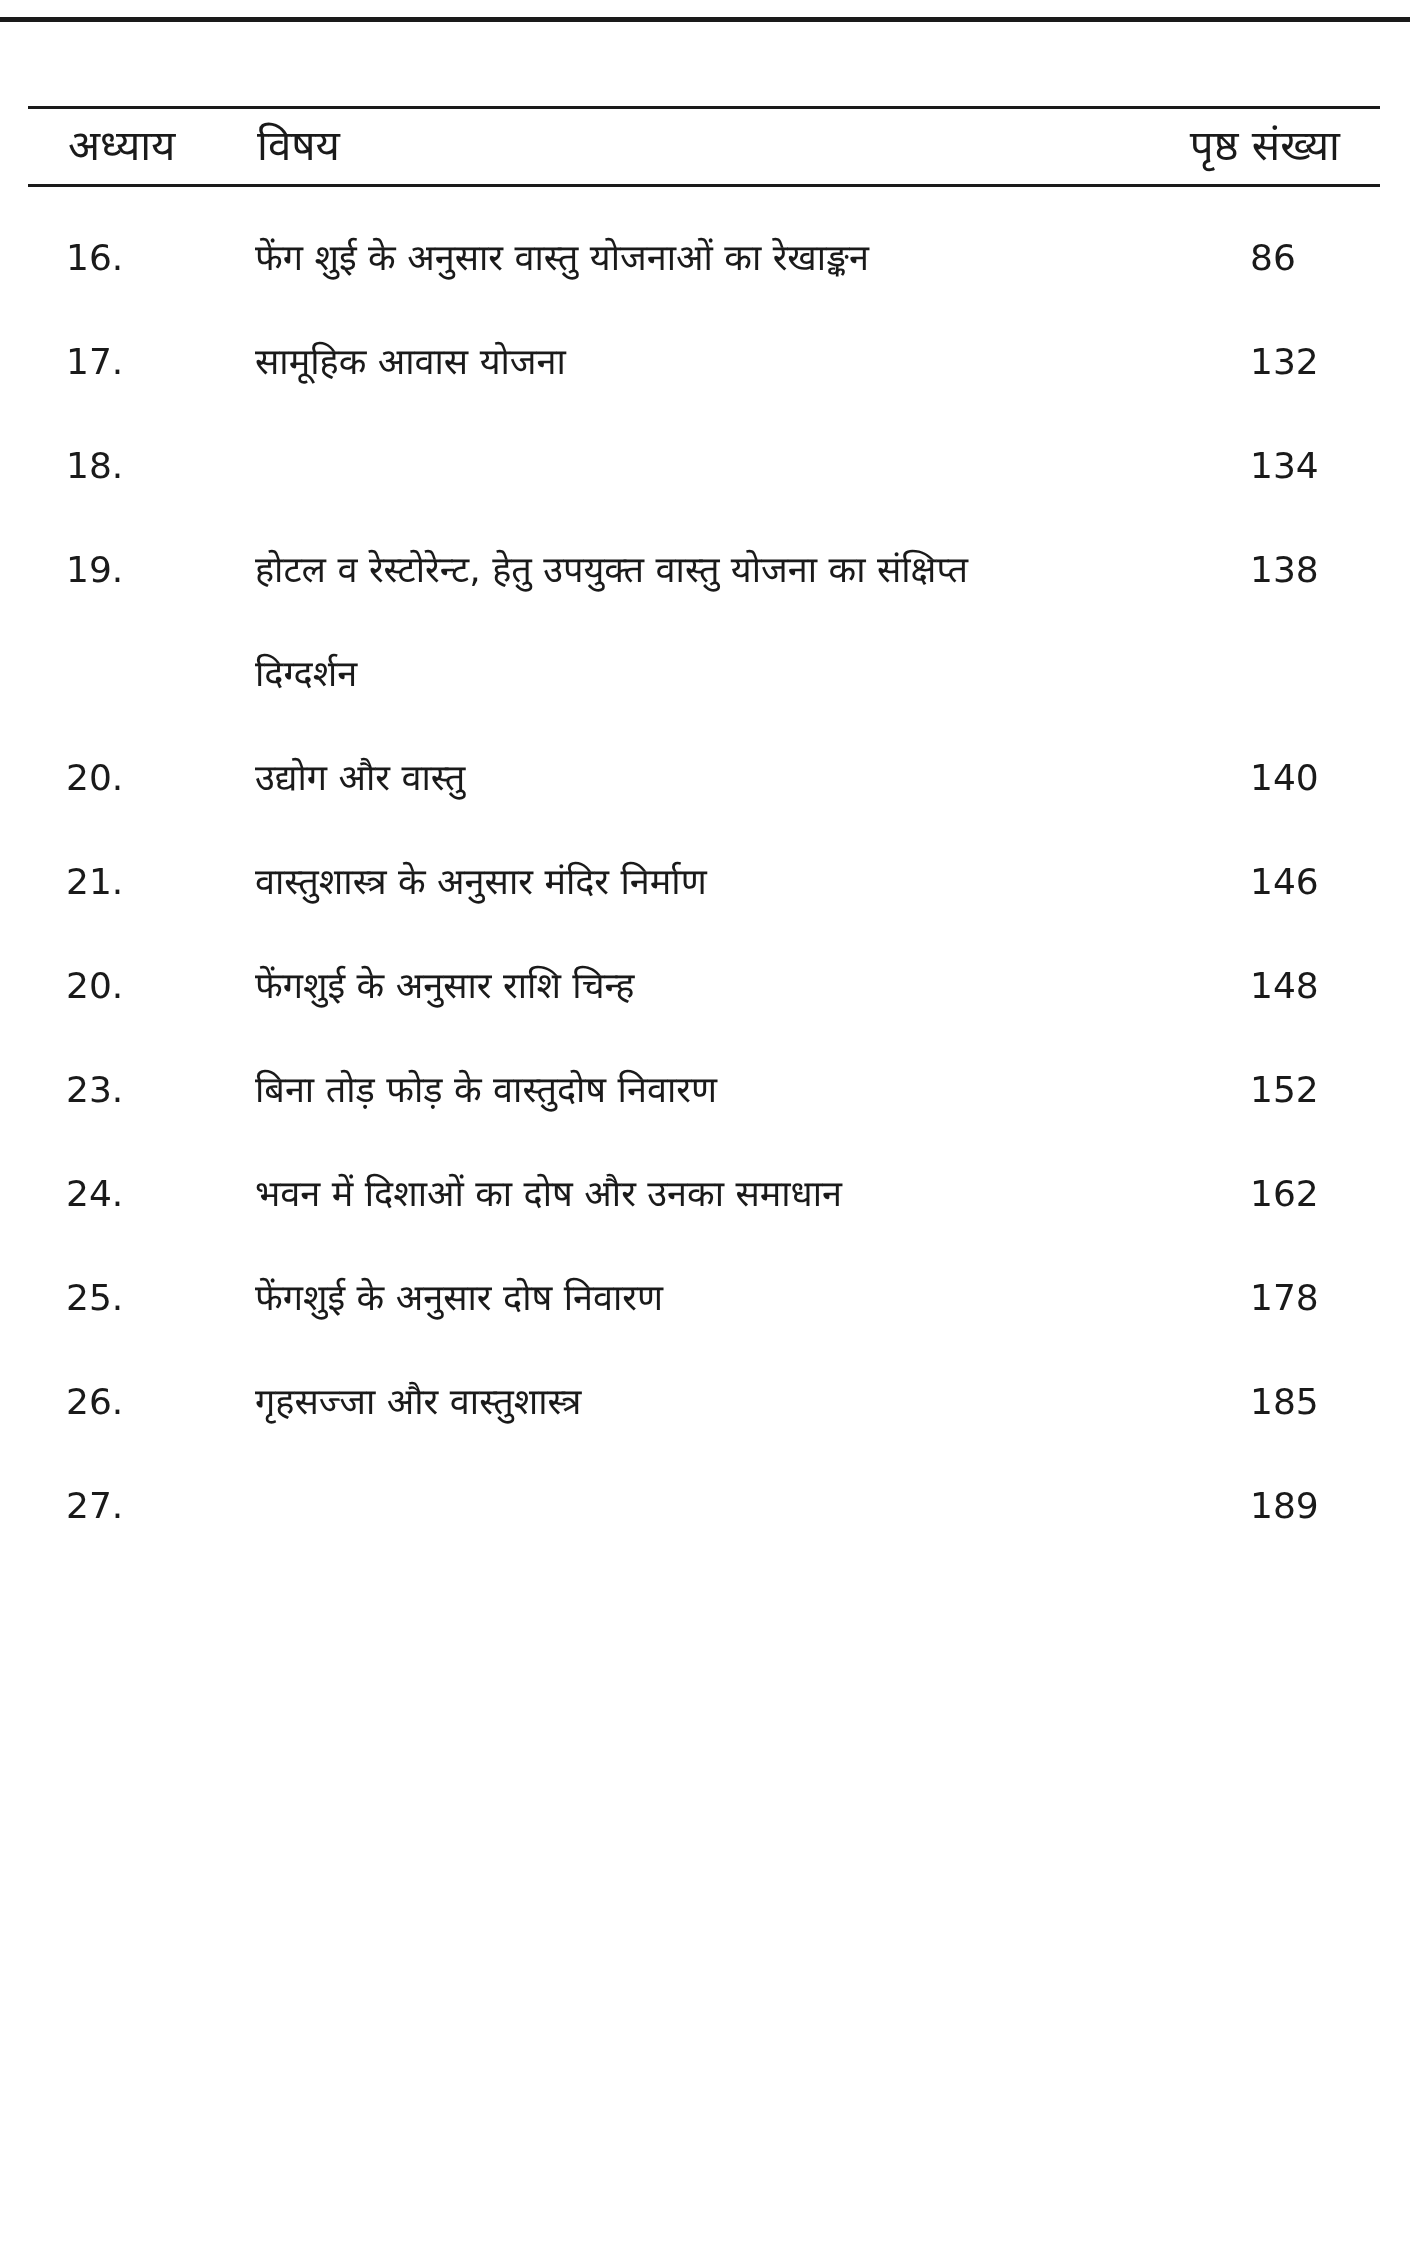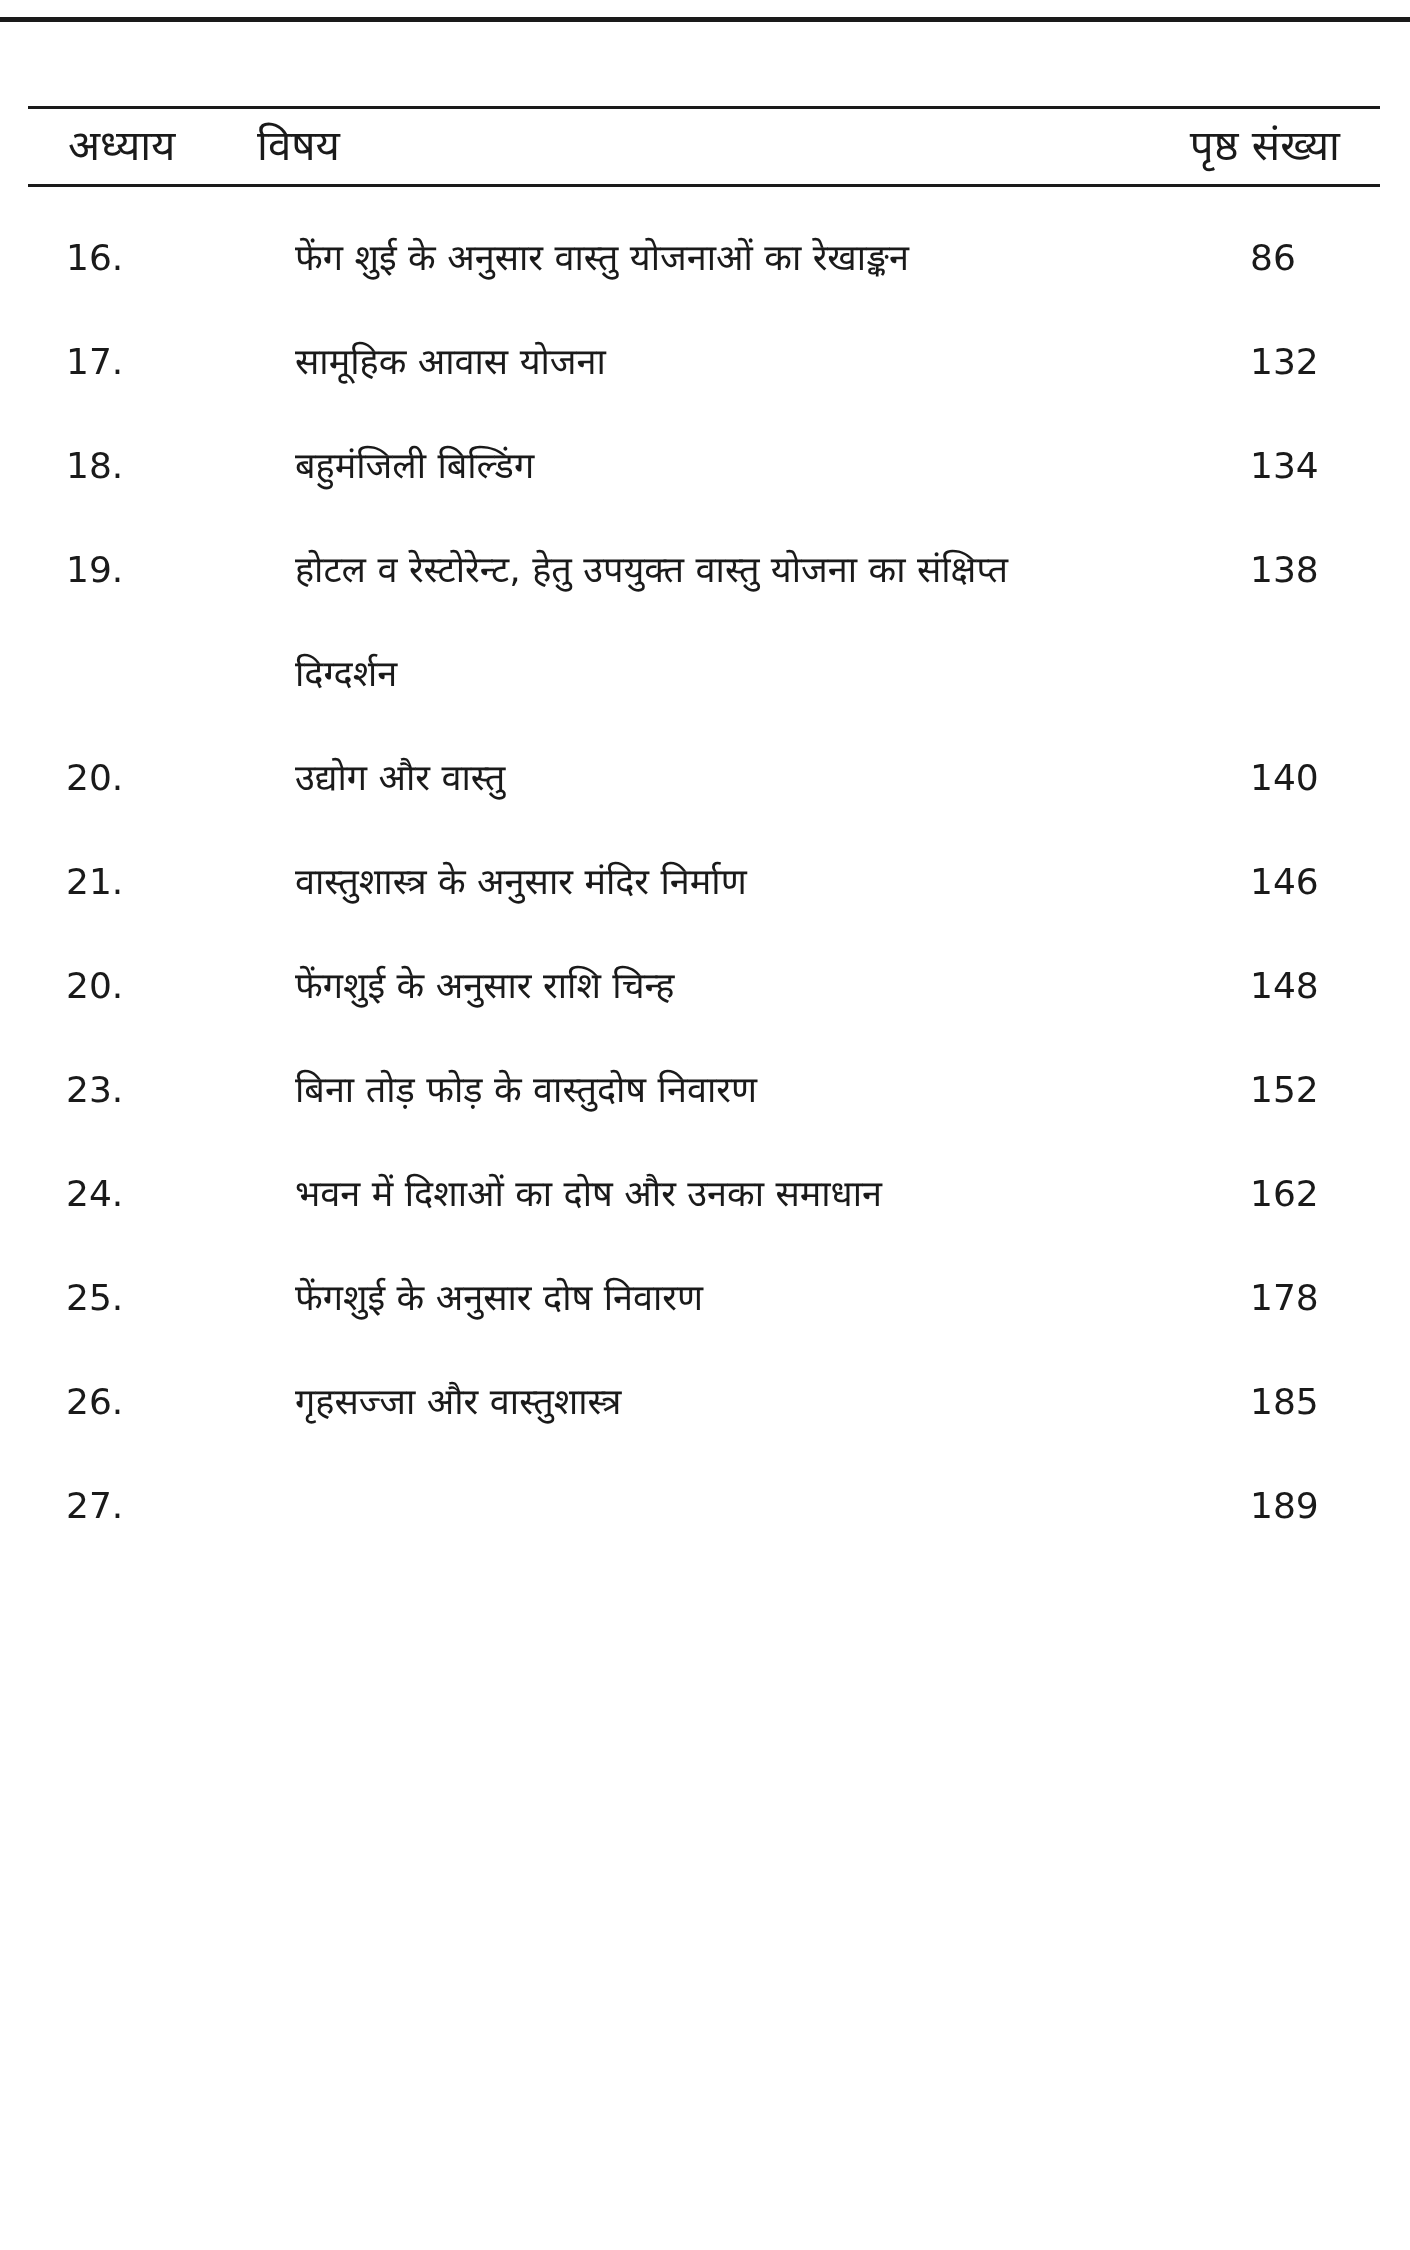--- a/index.html
+++ b/index.html
@@ -38,21 +38,21 @@
   }
   .toc-row { position: relative; height: 104px; }
   .toc-row .cell {
     position: absolute;
     top: 0;
     line-height: 104px;
     white-space: nowrap;
     font-size: 36px;
   }
   .c-num   { left: 66px;   font-size: 42px; }
-  .c-title { left: 255px; margin-left: 40px; }
+  .c-title { left: 255px; }
   .c-page  { left: 1250px; font-size: 42px; }
 </style>
 </head>
 <body>
 
 <div id="page">
 
   <div class="rule rule-top"></div>
   <div class="rule rule-h-top"></div>
   <div class="rule rule-h-bot"></div>
@@ -73,21 +73,20 @@
     </div>
 
     <div class="toc-row">
       <span class="cell c-num">17.</span>
       <span class="cell c-title">सामूहिक आवास योजना</span>
       <span class="cell c-page">132</span>
     </div>
 
     <div class="toc-row">
       <span class="cell c-num">18.</span>
-      <span class="cell c-title">बहुमंजिली बिल्डिंग</span>
       <span class="cell c-page">134</span>
     </div>
 
     <div class="toc-row">
       <span class="cell c-num">19.</span>
       <span class="cell c-title">होटल व रेस्टोरेन्ट, हेतु उपयुक्त वास्तु योजना का संक्षिप्त</span>
       <span class="cell c-page">138</span>
     </div>
 
     <div class="toc-row">

